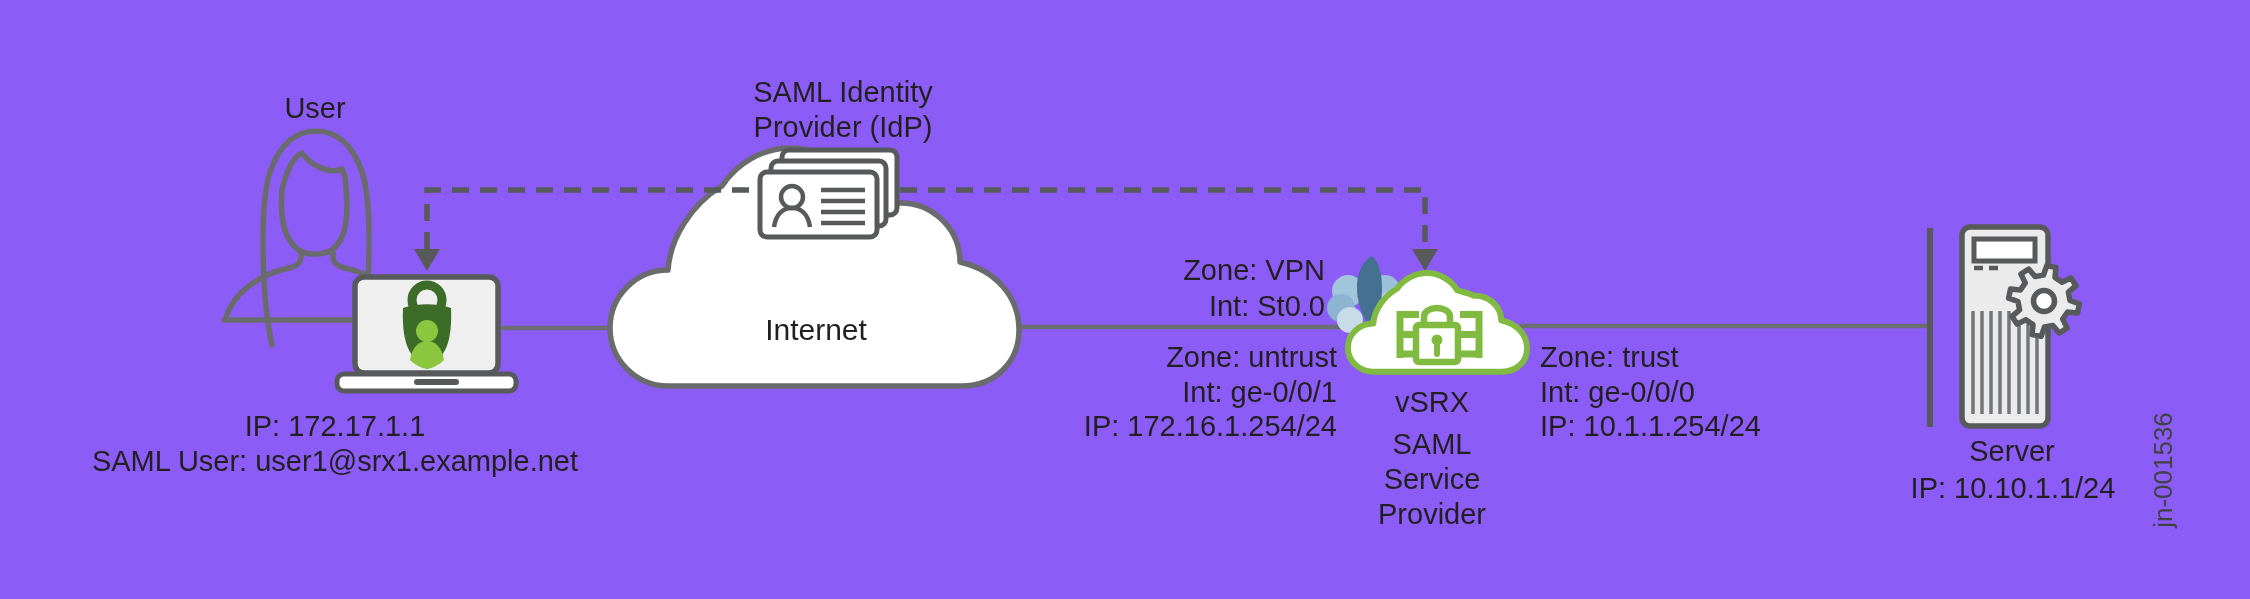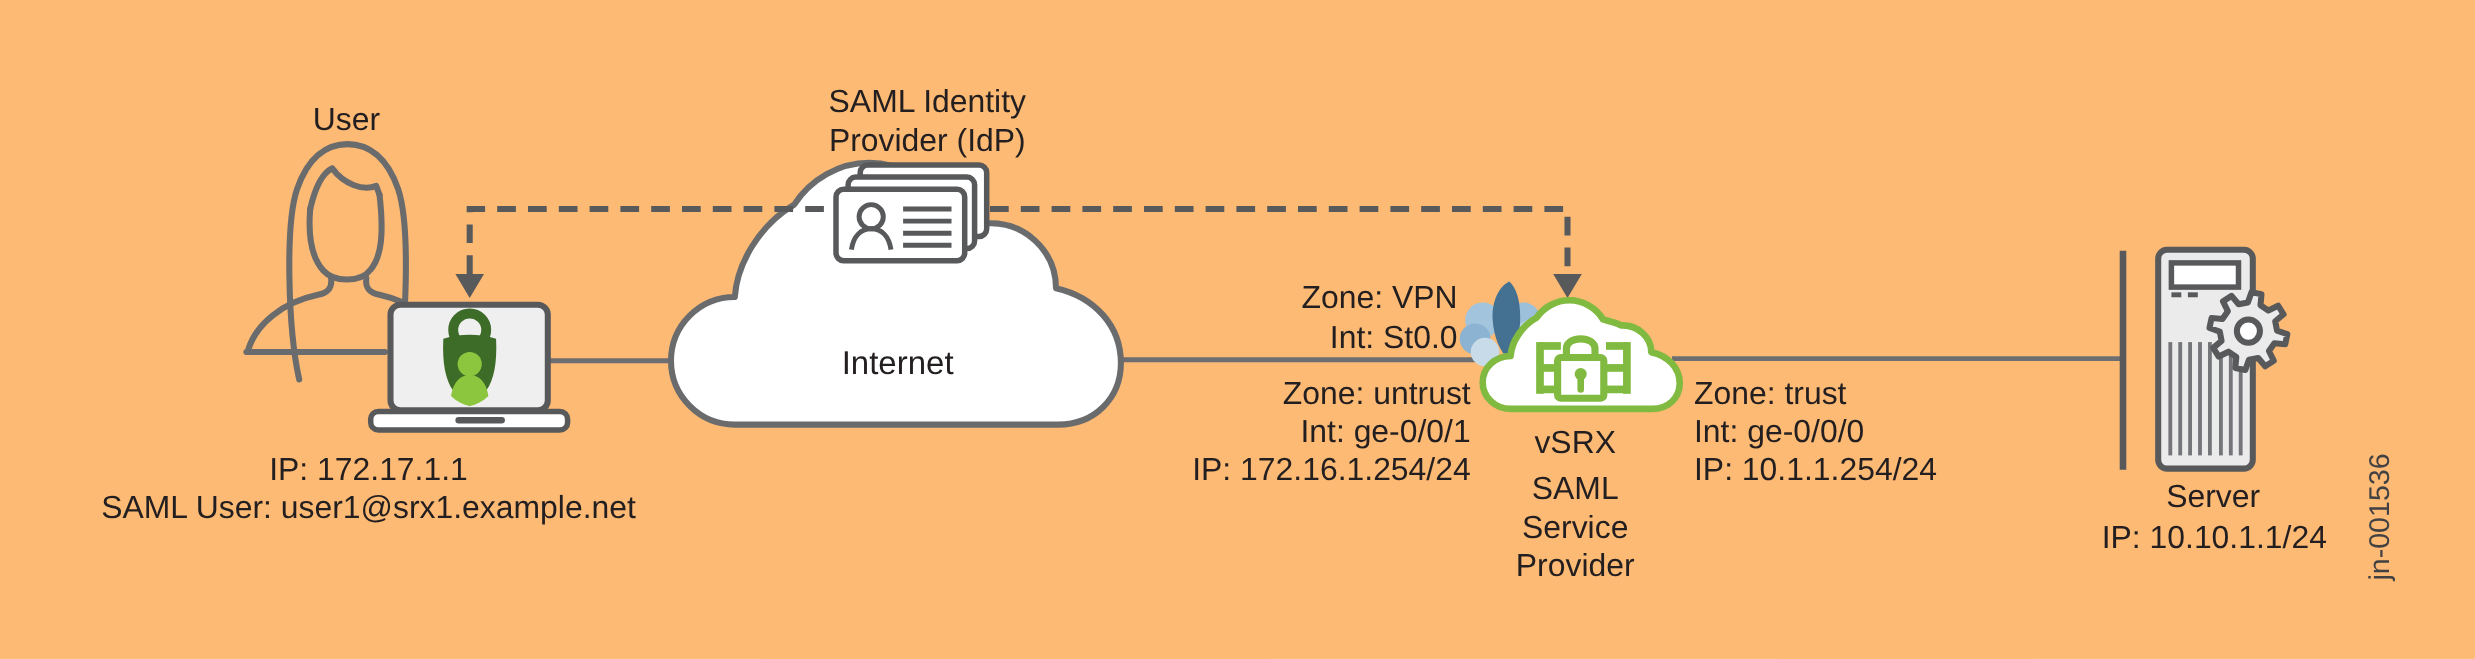--- a/index.html
+++ b/index.html
@@ -1,16 +1,16 @@
 <!DOCTYPE html>
 <html><head>
 <meta charset="utf-8">
 <style>
   html,body{margin:0;padding:0;background:#ffffff;}
-  #stage{position:relative;width:2250px;height:599px;background:#fdba74;overflow:hidden;
+  #stage{position:relative;width:2250px;height:599px;background:#8b5cf6;overflow:hidden;
          font-family:"Liberation Sans",sans-serif;}
   svg{display:block;}
   .lbl{font-family:"Liberation Sans",sans-serif;font-size:29px;fill:#231f20;}
   .lbl-big{font-family:"Liberation Sans",sans-serif;font-size:30px;fill:#231f20;}
   .fig-id{font-family:"Liberation Sans",sans-serif;font-size:26px;fill:#414042;}
   .gray-stroke{stroke:#6a6b6d;stroke-width:5.5;fill:none;stroke-linecap:round;stroke-linejoin:round;}
   .conn{stroke:#6d6e71;stroke-width:4.5;fill:none;}
 </style>
 </head>
 <body>

